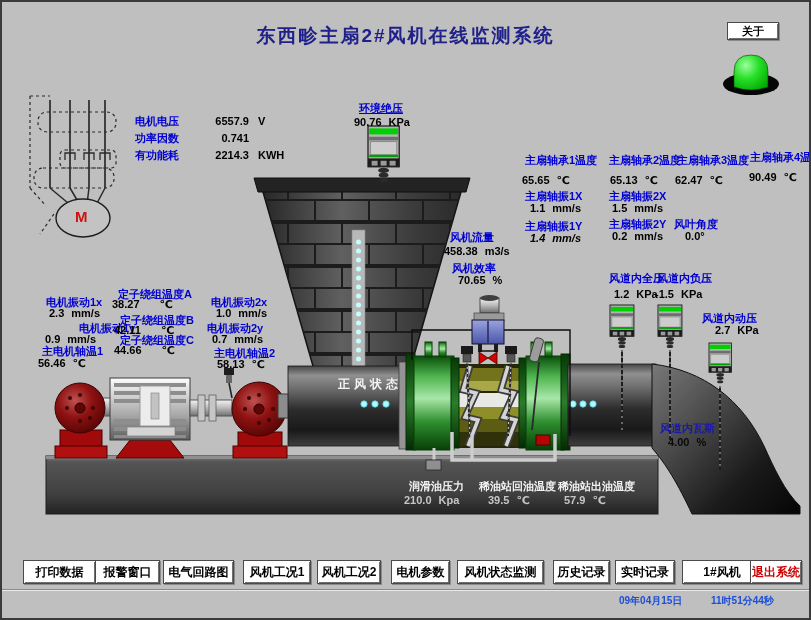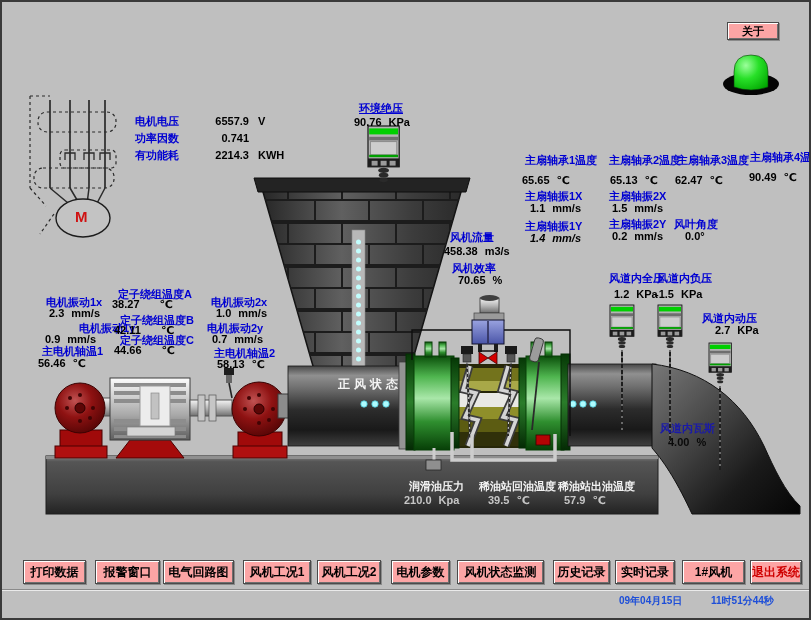--- a/index.html
+++ b/index.html
@@ -13,21 +13,21 @@
   .b{color:#0000d2;}
   .k{color:#000;}
   .w{color:#f2f2f2;}
   .g2{color:#c6c6c6;}
   .u{display:inline-block;margin-left:7px;}
   .u2{display:inline-block;margin-left:20px;}
   .underline{text-decoration:underline;}
   .title{left:0;right:0;text-align:center;top:24px;font-size:19px;color:#20208a;letter-spacing:2px;}
   .btn{
     position:absolute;top:558px;height:24px;z-index:3;
-    background:#fca5a5;border:1px solid #4a4a4a;box-sizing:border-box;
+    background:#ffffff;border:1px solid #4a4a4a;box-sizing:border-box;
     box-shadow:inset 1px 1px 0 #ffffff,inset -1px -1px 0 #6e6e6e,1px 1px 0 #8a8a8a;
     display:flex;align-items:center;justify-content:center;
     font:bold 12px "Liberation Sans","DejaVu Sans",sans-serif;color:#000;cursor:default;
   }
   .btn.danger{color:#cf0000;}
   .aboutbtn{top:20px;left:725px;width:52px;height:18px;font-size:11px;}
   .mrow{height:17px;display:flex;align-items:center;}
   .mrow .ml{display:inline-block;width:58px;color:#0000d2;}
   .mrow .mv{display:inline-block;width:56px;text-align:right;color:#000;}
   .mrow .mu{display:inline-block;margin-left:9px;color:#000;}
@@ -311,20 +311,21 @@
       <path d="M63,158 V151 H73 V158 M82,158 V151 H92 V158 M98,158 V151 H108 V158" stroke-width="1.3"></path>
       <ellipse cx="81" cy="216" rx="27" ry="19" fill="#c3c3c3" stroke="#1c1c1c" stroke-width="1.4"></ellipse>
     </g>
 
     <g>
       <ellipse cx="749" cy="82" rx="28" ry="11" fill="#050505"></ellipse>
       <path d="M732,85 L732,70 Q732,53 749,53 Q766,53 766,70 L766,85 Q749,91 732,85 Z" fill="url(#domeG)" stroke="#0a3a0a" stroke-width="0.6"></path>
     </g>
   </svg>
 
+  <div class="t title">东西畛主扇2#风机在线监测系统</div>
   <div class="btn aboutbtn">关于</div>
   <div class="t msym">M</div>
 
   <div class="t" style="left:133px;top:111px;">
     <div class="mrow">
         <span class="ml">电机电压</span>
         <span class="mv">6557.9</span>
         <span class="mu">V</span>
       </div>
     <div class="mrow">
@@ -397,30 +398,30 @@
 
   <div class="t statusword">正风状态</div>
 
   <div class="t w" style="left:407px;top:479px;">润滑油压力</div>
   <div class="t g2" style="left:402px;top:493px;"><span>210.0</span><span class="u">Kpa</span></div>
   <div class="t w" style="left:477px;top:479px;">稀油站回油温度</div>
   <div class="t g2" style="left:486px;top:493px;"><span>39.5</span><span class="u">℃</span></div>
   <div class="t w" style="left:556px;top:479px;">稀油站出油温度</div>
   <div class="t g2" style="left:562px;top:493px;"><span>57.9</span><span class="u">℃</span></div>
 
-  <div class="btn" style="left:21px;width:63px;">打印数据</div>
+  <div class="btn" style="left:21px;width:73px;">打印数据</div>
   <div class="btn" style="left:93px;width:65px;">报警窗口</div>
   <div class="btn" style="left:161px;width:71px;">电气回路图</div>
   <div class="btn" style="left:241px;width:68px;">风机工况1</div>
   <div class="btn" style="left:315px;width:64px;">风机工况2</div>
   <div class="btn" style="left:389px;width:59px;">电机参数</div>
   <div class="btn" style="left:455px;width:87px;">风机状态监测</div>
   <div class="btn" style="left:551px;width:57px;">历史记录</div>
   <div class="btn" style="left:613px;width:60px;">实时记录</div>
-  <div class="btn" style="left:680px;width:63px;">1#风机</div>
+  <div class="btn" style="left:680px;width:80px;">1#风机</div>
   <div class="btn danger" style="left:748px;width:52px;">退出系统</div>
 
   <div class="sep"></div>
 
   <div class="t dt" style="left:617px;">09年04月15日</div>
   <div class="t dt" style="left:709px;">11时51分44秒</div>
 
 </div>
 
 </body></html>

